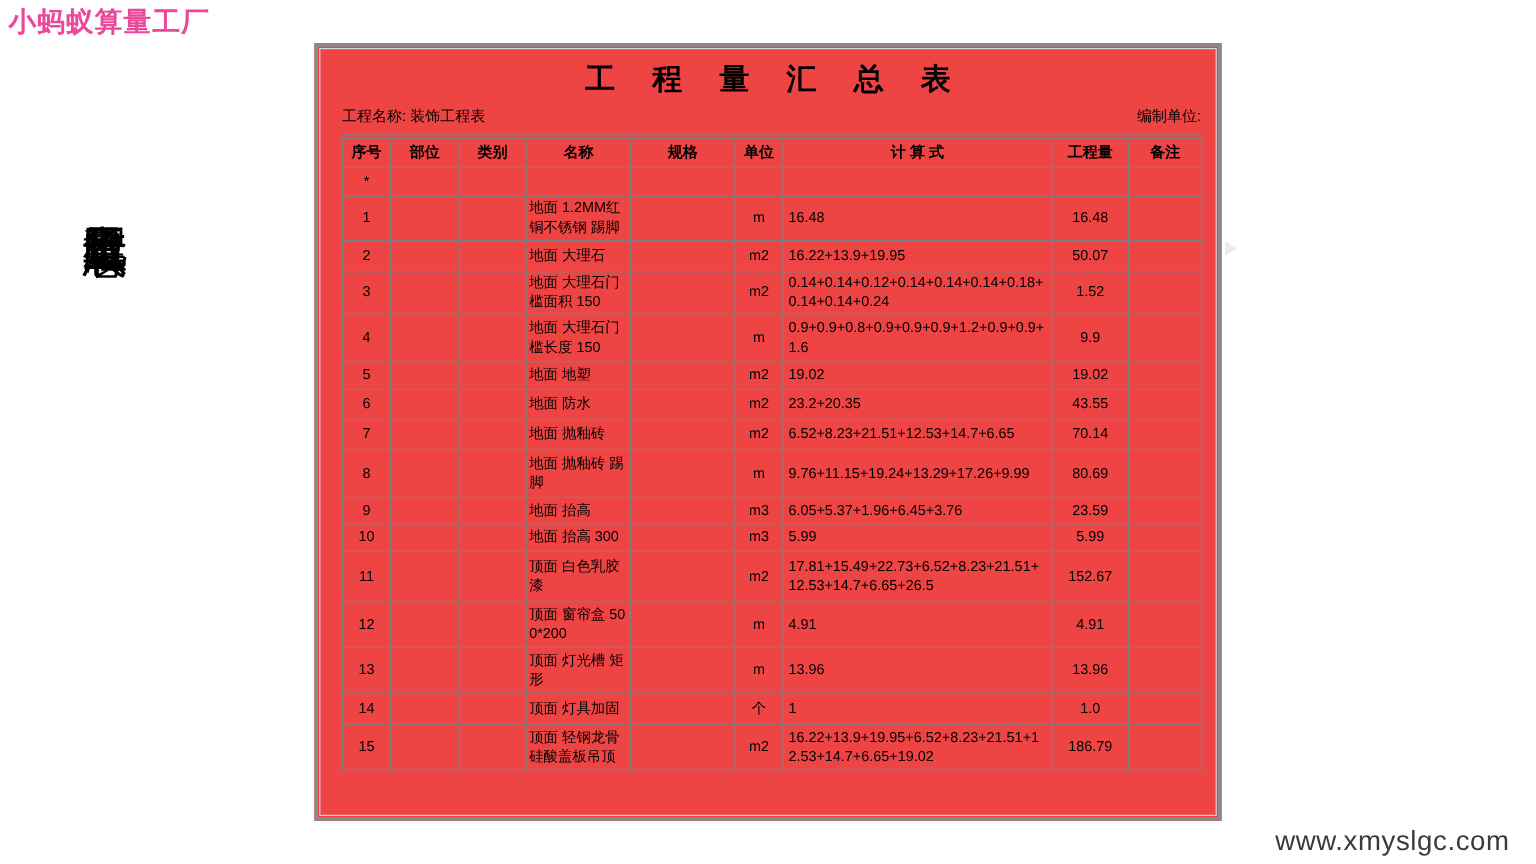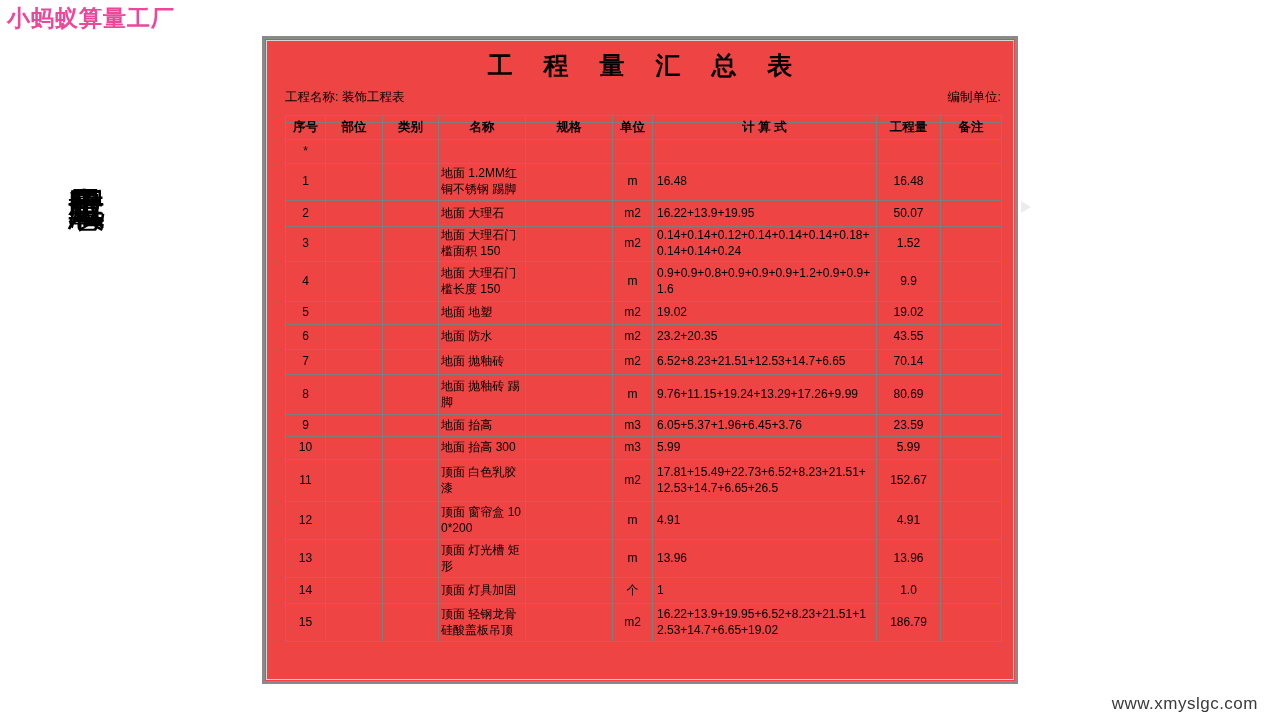--- a/index.html
+++ b/index.html
@@ -16,42 +16,42 @@
   .side-title {
     position: absolute; left: 68px; top: 158px; height: 360px;
     writing-mode: vertical-rl; text-orientation: upright;
     font-family: "Liberation Serif", serif;
     font-size: 37px; color: #000; letter-spacing: 1px; line-height: 1;
   }
 
   
   .site {
     position: absolute; right: 22px; bottom: 6px;
-    font-size: 17px; color: #3a3a3a; letter-spacing: 0.5px;
+    font-size: 23px; color: #3a3a3a; letter-spacing: 0.5px;
   }
 
   
   .frame {
     position: absolute; left: 262px; top: 36px; width: 756px; height: 648px;
     background: #ef4444; border: 3px solid #8a8a8a; overflow: hidden;
   }
   .frame-inner-line {
     position: absolute; inset: 1px; border: 1px solid #d7d7d7; pointer-events: none;
   }
 
   .sheet-title {
     position: absolute; top: 10px; left: 0; width: 100%;
     text-align: center; font-size: 25px; font-weight: bold; letter-spacing: 12px;
     text-indent: 12px; white-space: nowrap;
   }
 
   .meta {
     position: absolute; top: 50px; left: 20px; width: 716px;
     display: flex; justify-content: space-between; align-items: flex-end;
-    font-size: 12.5px; padding-bottom: 16px; border-bottom: 1px solid #7e7e7e;
+    font-size: 12.5px; padding-bottom: 6px; border-bottom: 1px solid #7e7e7e;
   }
 
   table.qty {
     position: absolute; top: 76px; left: 20px;
     width: 716px; table-layout: fixed; border-collapse: collapse;
     font-size: 12px; line-height: 1.3;
   }
   table.qty th, table.qty td {
     border: 1px solid #7e7e7e; vertical-align: middle; overflow: hidden;
   }
@@ -239,21 +239,21 @@
         <td></td>
         <td class="c-unit">m2</td>
         <td class="c-calc">17.81+15.49+22.73+6.52+8.23+21.51+12.53+14.7+6.65+26.5</td>
         <td class="c-qty">152.67</td>
         <td></td>
       </tr>
       <tr style="height:38px">
         <td class="c-seq">12</td>
         <td></td>
         <td></td>
-        <td class="c-name">顶面 窗帘盒 100*200</td>
+        <td class="c-name">顶面 窗帘盒 500*200</td>
         <td></td>
         <td class="c-unit">m</td>
         <td class="c-calc">4.91</td>
         <td class="c-qty">4.91</td>
         <td></td>
       </tr>
       <tr style="height:38px">
         <td class="c-seq">13</td>
         <td></td>
         <td></td>

